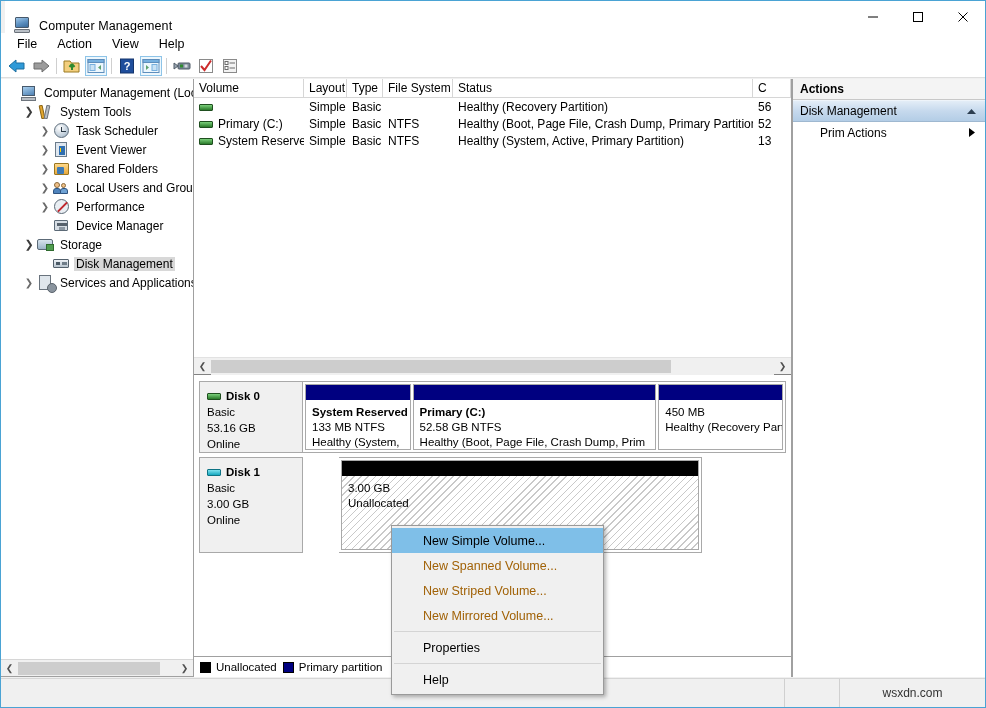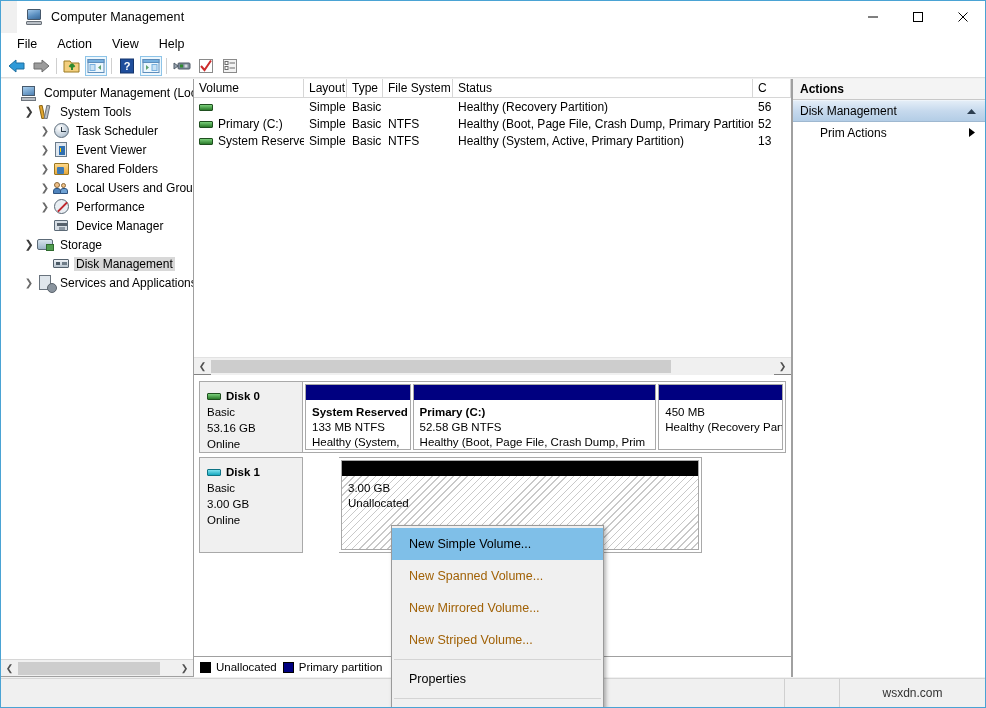--- a/index.html
+++ b/index.html
@@ -13,23 +13,23 @@
   #app {
     position: relative;
     width: 986px; height: 708px;
     background: #f0f0f0;
     border: 1px solid #4aa3d4;
     overflow: hidden;
   }
 
   
   .titlebar {
-    position: absolute; top: 0; left: 16px; right: 0; height: 32px;
+    position: absolute; top: 0; left: 4px; right: 0; height: 32px;
     background: #ffffff;
-    display: flex; align-items: center;
+    display: flex; align-items: flex-end;
   }
   .title-icon {
     margin-left: 9px; margin-right: 8px;
     width: 17px; height: 16px; position: relative;
   }
   .ti-mon {
     position: absolute; left: 1px; top: 0px; width: 14px; height: 11px;
     background: linear-gradient(160deg,#9fc6e8 0%, #5b8fc0 55%, #3a6a9a 100%);
     border: 1px solid #46586b; border-radius: 1px;
   }
@@ -246,22 +246,22 @@
   }
 
   
   .ctxmenu {
     position: absolute; left: 390px; top: 524px; width: 213px;
     background: #f0f0f0; border: 1px solid #9a9a9a;
     box-shadow: 2px 2px 4px rgba(0,0,0,.30);
     padding: 2px 0; z-index: 60;
   }
   .ctx-item {
-    height: 32px; display: flex; align-items: center;
-    padding-left: 17px; font-size: 12.5px; color: #000; white-space: nowrap;
+    height: 25px; display: flex; align-items: center;
+    padding-left: 31px; font-size: 12.5px; color: #000; white-space: nowrap;
   }
   .ctx-item.disabled { color: #a16207; }
   .ctx-item.highlight { background: #7fbfe8; color: #000; }
   .ctx-sep { height: 1px; background: #d4d4d4; margin: 3px 2px 3px 2px; }
 
   
   .statusbar {
     position: absolute; left: 0; right: 0; bottom: 0; height: 29px;
     background: #f0f0f0; border-top: 1px solid #d6d6d6;
     display: flex; align-items: center; justify-content: flex-end;
@@ -630,22 +630,22 @@
             </svg>
         </span>
       </div>
     </div>
 
   </div>
 
   <div class="ctxmenu">
     <div class="ctx-item highlight">New Simple Volume...</div>
     <div class="ctx-item disabled">New Spanned Volume...</div>
+    <div class="ctx-item disabled">New Striped Volume...</div>
     <div class="ctx-item disabled">New Mirrored Volume...</div>
-    <div class="ctx-item disabled">New Striped Volume...</div>
     <div class="ctx-sep"></div>
     <div class="ctx-item">Properties</div>
     <div class="ctx-sep"></div>
     <div class="ctx-item">Help</div>
   </div>
 
   <div class="statusbar">
     <div class="sb-fill"></div>
     <div class="sb-cell" style="width:55px;"></div>
     <div class="sb-cell wm">wsxdn.com</div>

